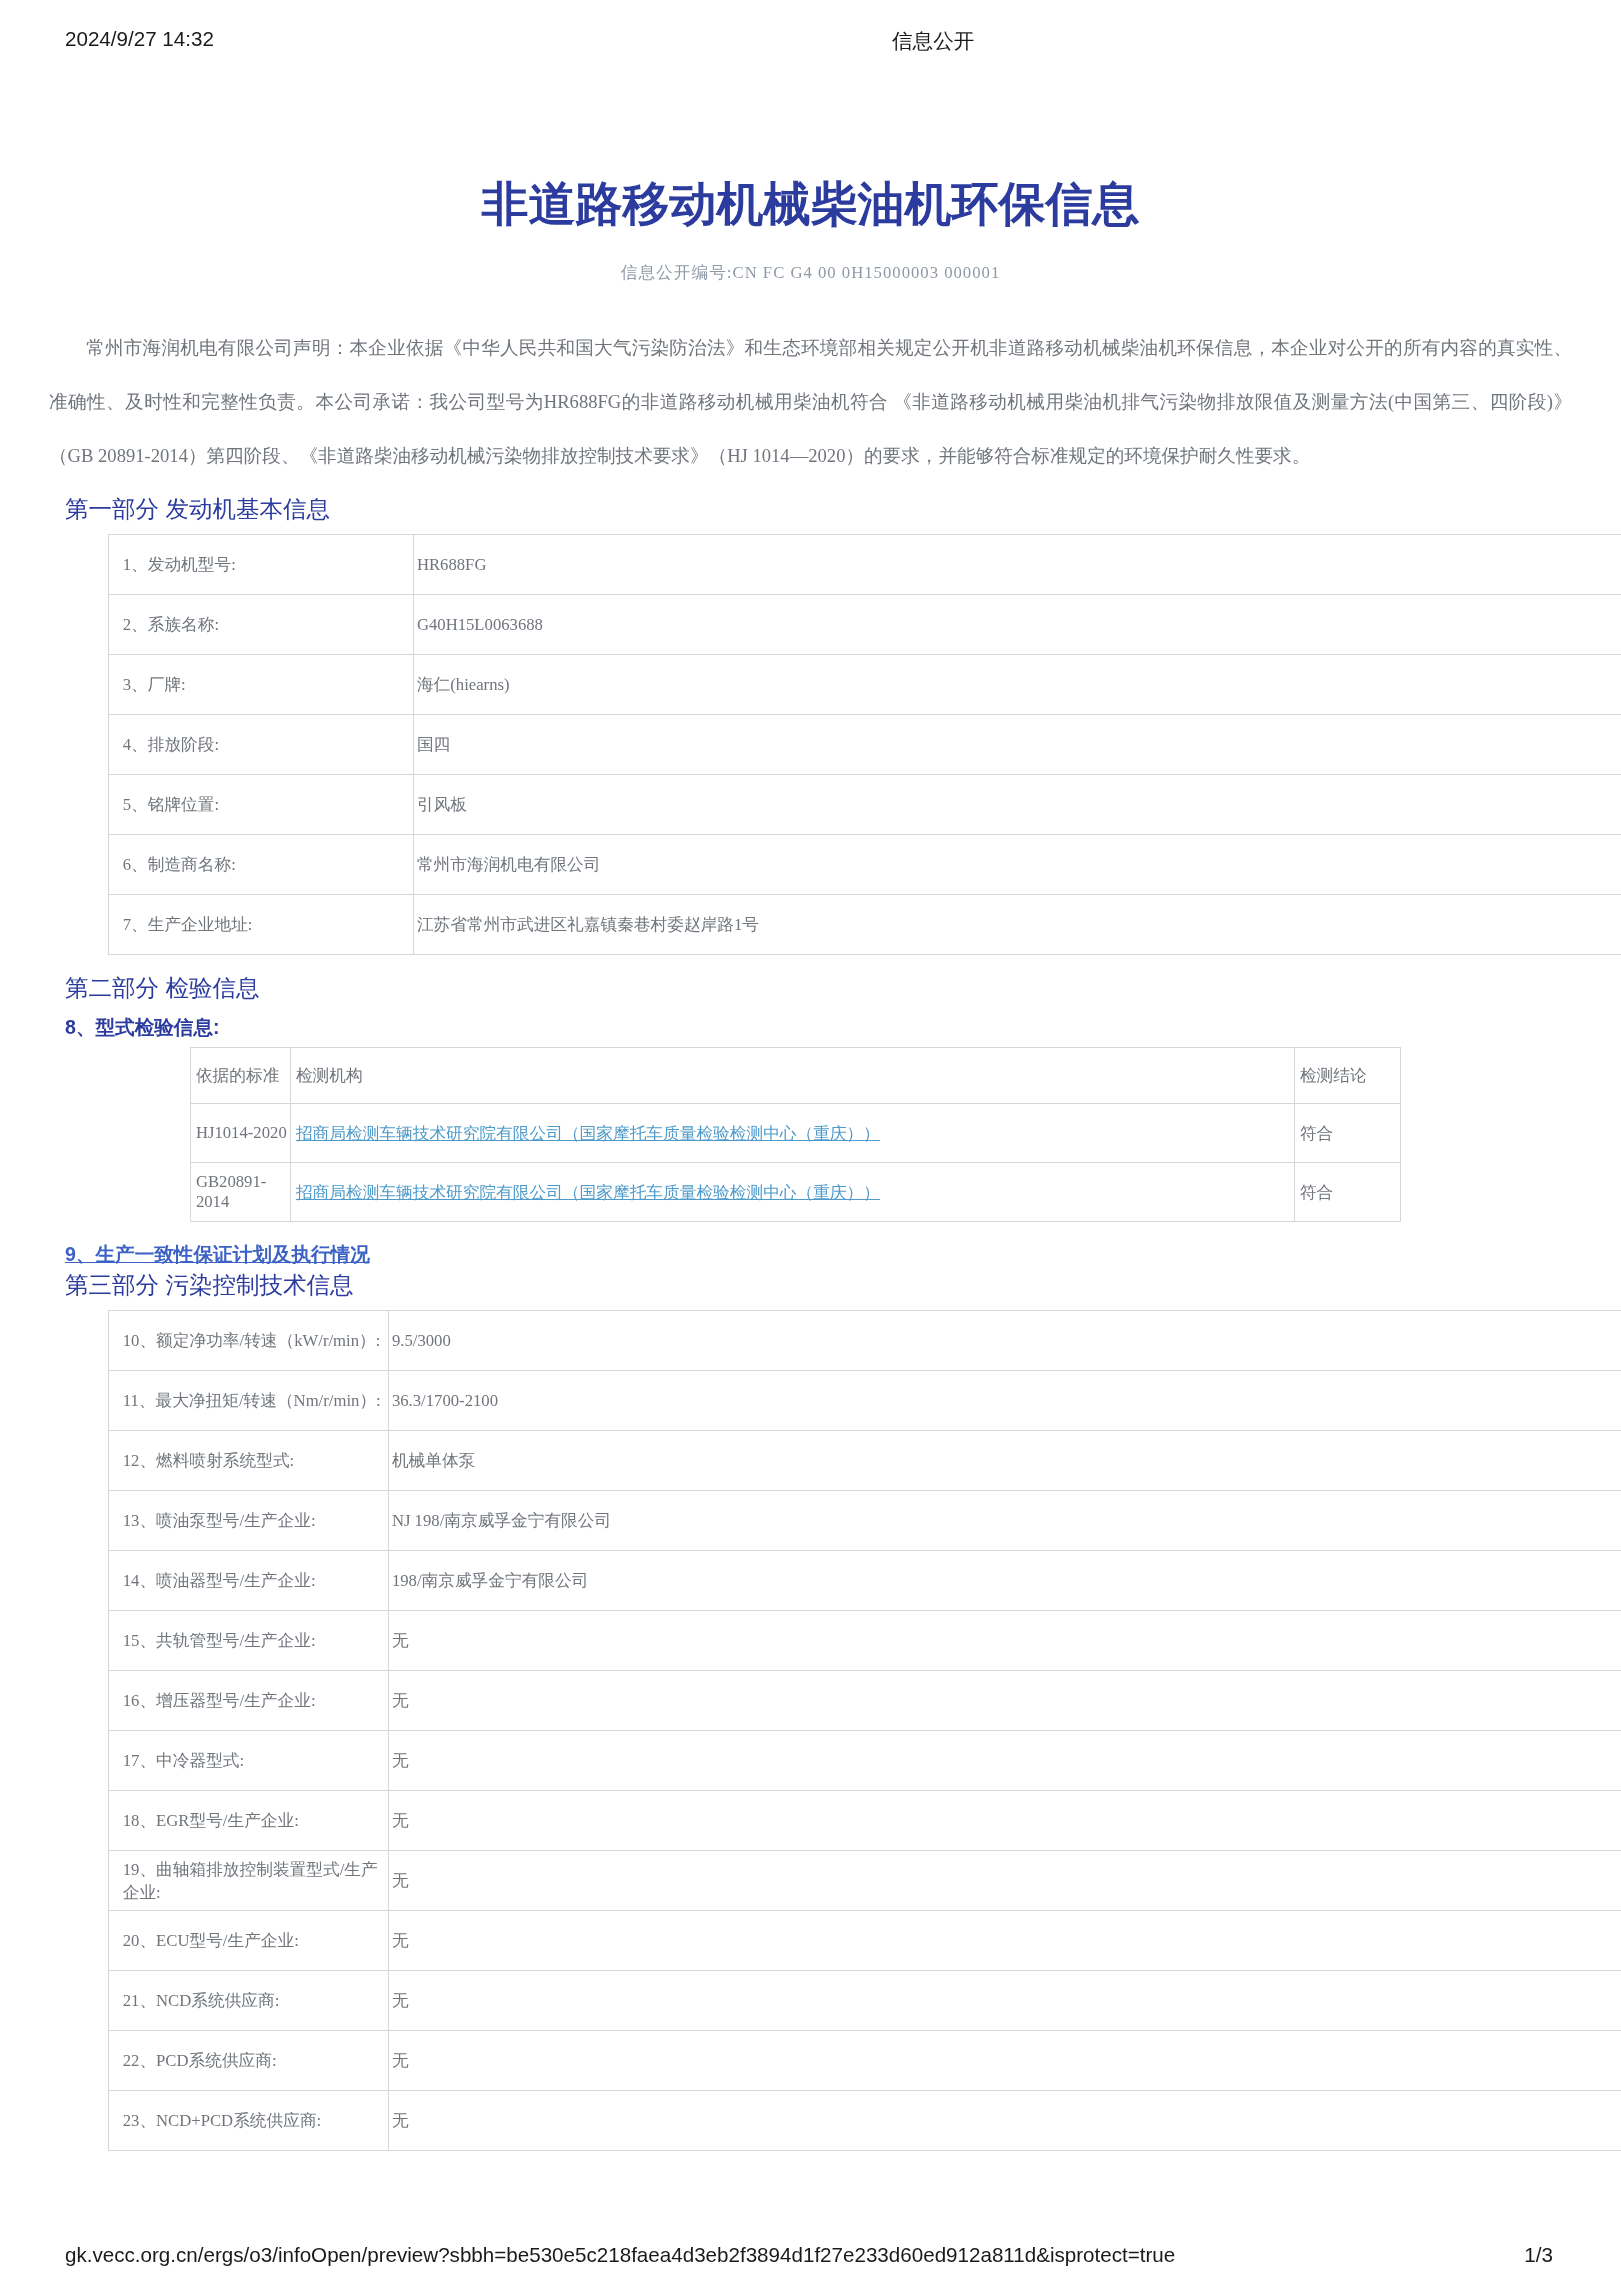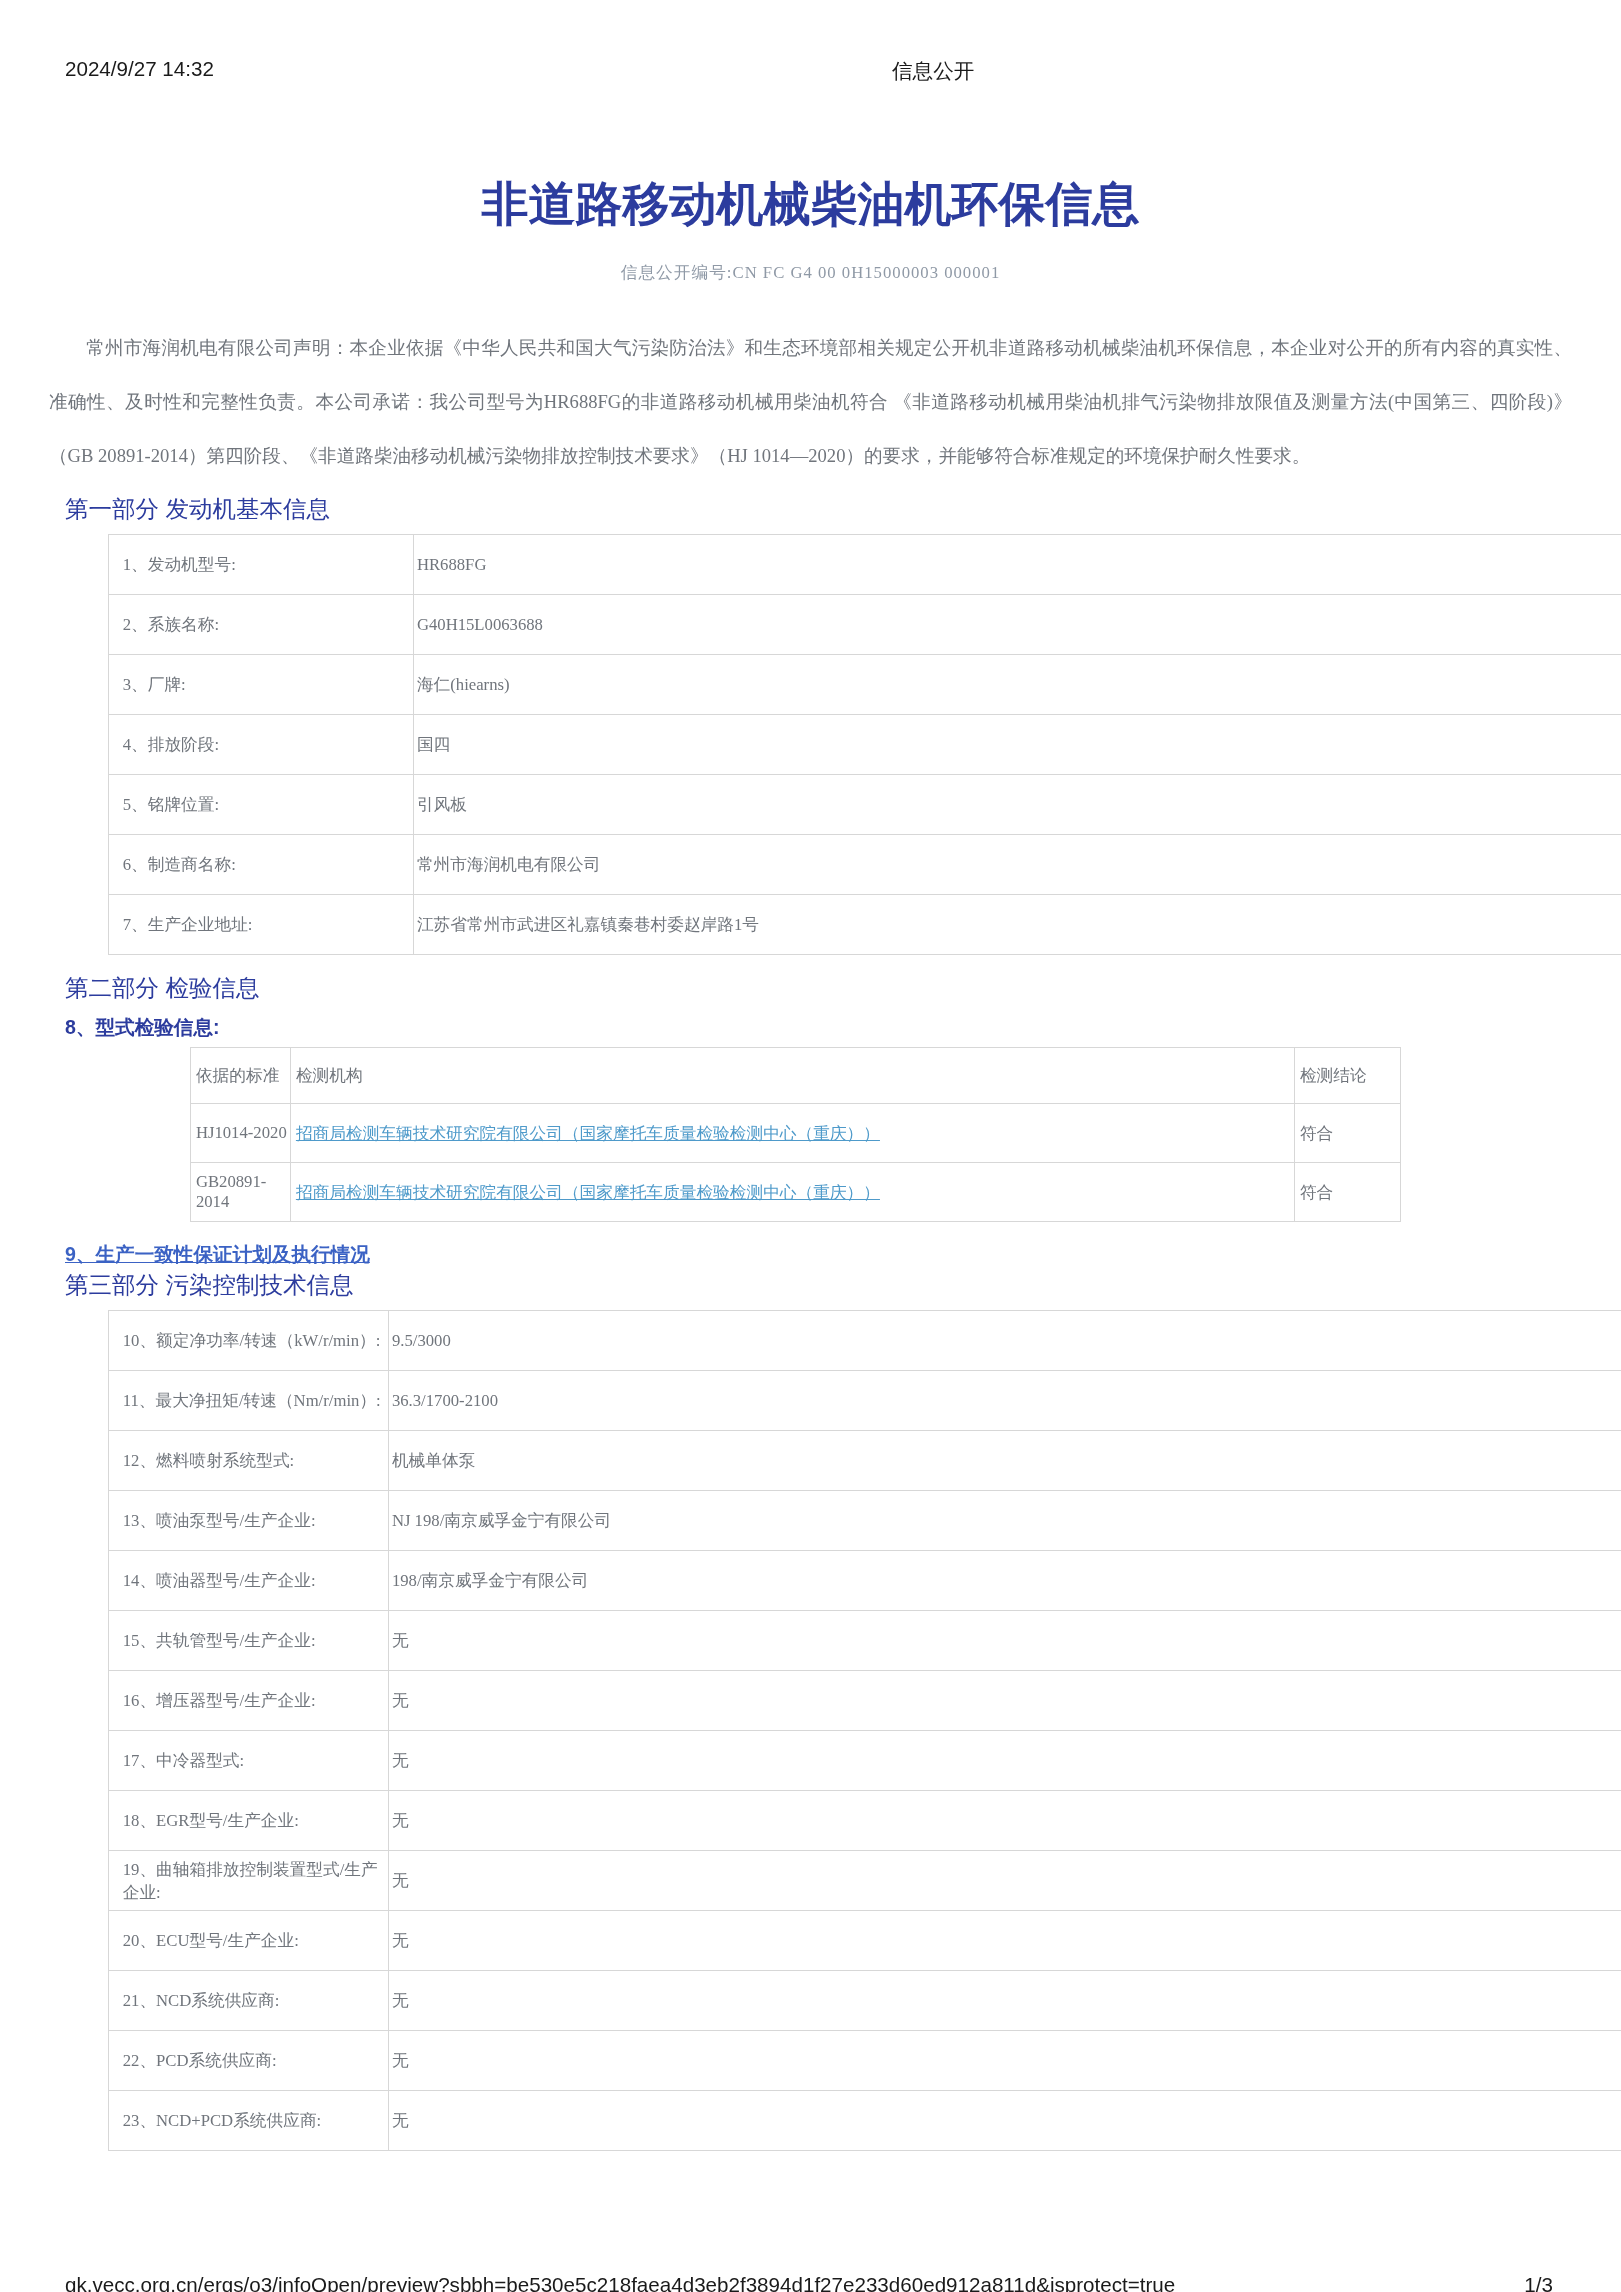--- a/index.html
+++ b/index.html
@@ -7,21 +7,21 @@
   body { width: 1621px; font-family: "Liberation Serif", "DejaVu Serif", serif; }
 
   .page {
     position: relative;
     width: 1621px;
     height: 2293px;
     background: #ffffff;
     overflow: hidden;
   }
 
-  .sans { font-family: "Liberation Sans", sans-serif; margin-top: 30px; }
+  .sans { font-family: "Liberation Sans", sans-serif; }
 
   
   .ph-date   { position: absolute; top: 27.4px; left: 65px;  font-size: 20.6px; color: #1a1a1a; }
   .ph-title  { position: absolute; top: 27.4px; left: 892px; font-size: 20.6px; color: #1a1a1a; }
   .footer-url  { position: absolute; top: 2243px; left: 65px;  font-size: 20.6px; color: #1a1a1a; }
   .footer-page { position: absolute; top: 2243px; right: 68px; font-size: 20.6px; color: #1a1a1a; }
 
   
   .doc-title {
     position: absolute; top: 173px; left: 0; width: 100%;

